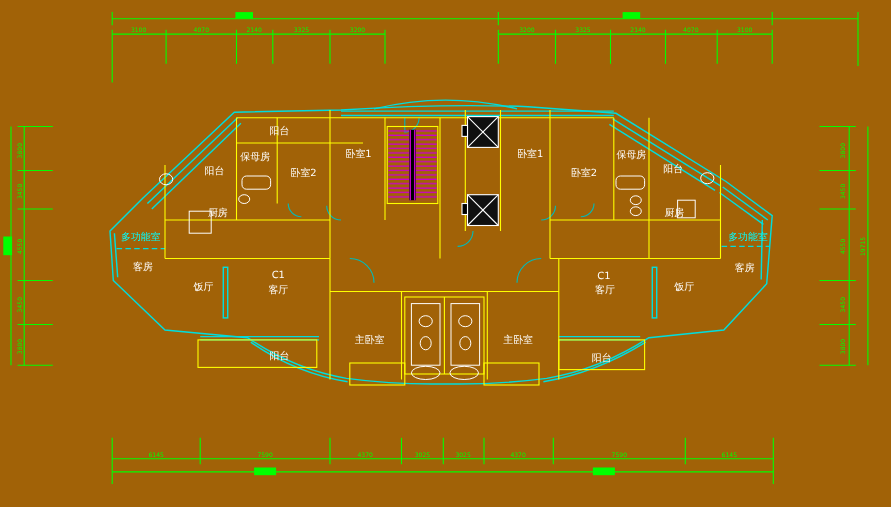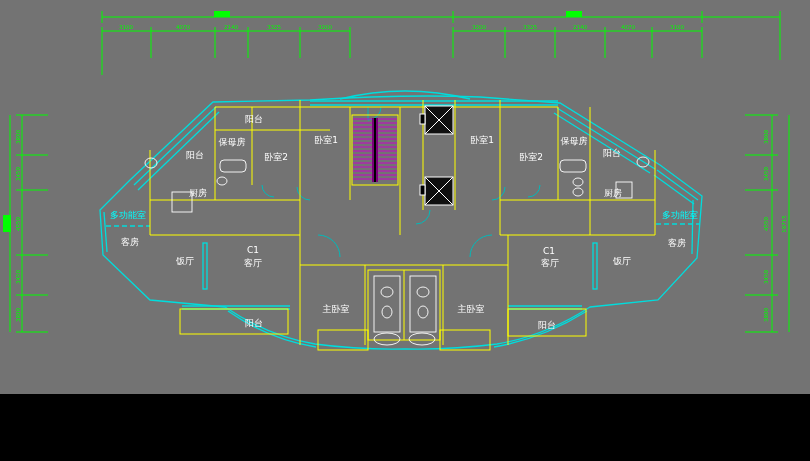--- a/index.html
+++ b/index.html
@@ -1,16 +1,16 @@
 <!DOCTYPE html>
 <html><head>
 <meta charset="utf-8">
 <style>
   html,body{margin:0;padding:0;background:#000;}
-  #stage{position:relative;width:810px;height:394px;background:#737373;overflow:hidden;
+  #stage{position:relative;width:810px;height:461px;background:#a16207;overflow:hidden;
          font-family:"DejaVu Sans",sans-serif;}
   svg{position:absolute;inset:0;}
   text{font-family:"DejaVu Sans",sans-serif;}
   .room{fill:#ffffff;font-size:9px;text-anchor:middle;}
   .room-cyan{fill:#00ffff;font-size:9px;text-anchor:middle;}
   .dim{fill:#00ff00;font-size:5.5px;text-anchor:middle;}
 </style>
 </head>
 <body>
 

